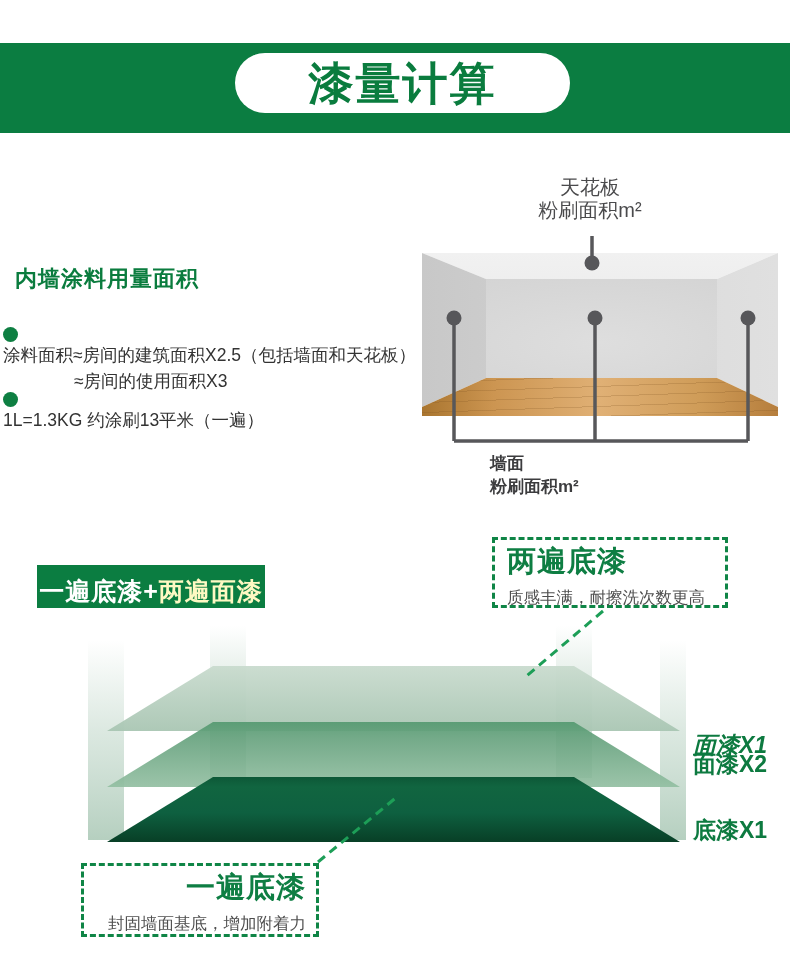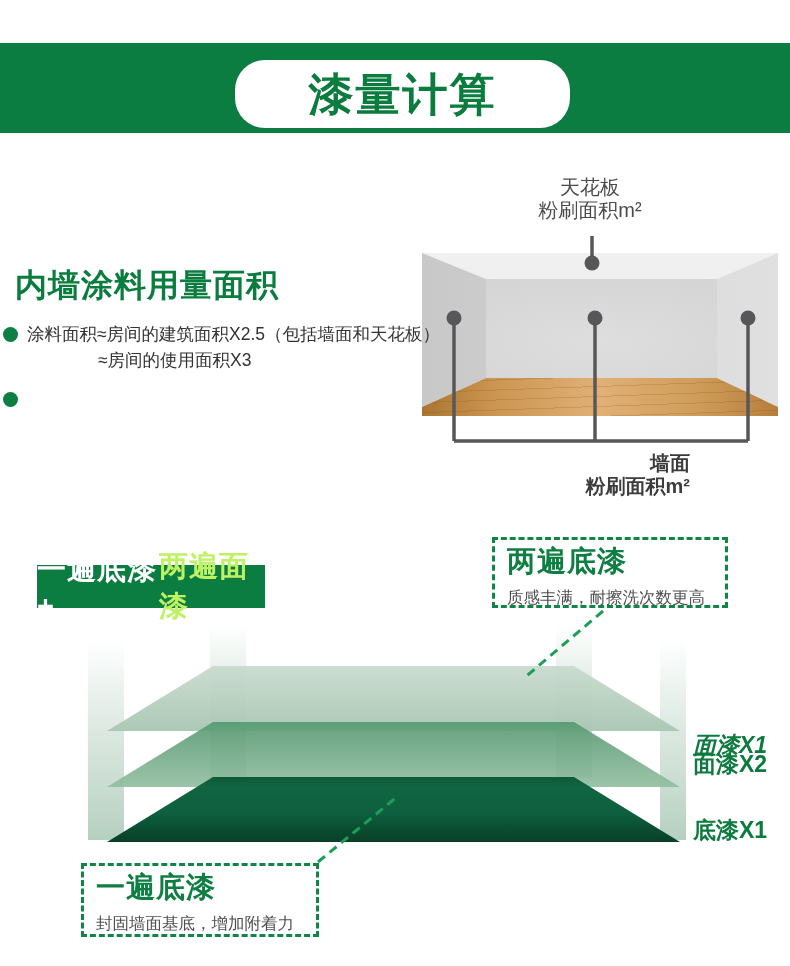--- a/index.html
+++ b/index.html
@@ -12,38 +12,38 @@
     overflow: hidden;
   }
 
   
   .banner {
     position: absolute; left: 0; top: 43px;
     width: 790px; height: 90px;
     background: #0b7d41;
   }
   .title-pill {
-    position: absolute; left: 235px; top: 17px;
-    width: 335px; height: 68px;
+    position: absolute; left: 235px; top: 10px;
+    width: 335px; height: 60px;
     background: #ffffff; border-radius: 30px;
     display: flex; align-items: center; justify-content: center;
   }
   .title-pill span {
     font-size: 45px; font-weight: 900; color: #0a7c3e;
     letter-spacing: 2px; line-height: 1;
   }
 
   
   .ceiling-label {
     position: absolute; left: 490px; top: 176px; width: 200px;
     text-align: center; color: #4a4a4c; font-size: 20px; line-height: 23px;
   }
   .wall-label {
     position: absolute; left: 490px; top: 452px; width: 200px;
-    text-align: right; color: #3c3c3e; font-size: 20px; font-weight: 700; line-height: 23px;
+    text-align: left; color: #3c3c3e; font-size: 17px; font-weight: 700; line-height: 23px;
   }
 
   
   .room { position: absolute; left: 422px; top: 253px; width: 356px; height: 163px; }
   .room .face { position: absolute; left: 0; top: 0; width: 356px; height: 163px; }
   .ceiling   { clip-path: polygon(0px 0px, 356px 0px, 295px 26px, 64px 26px);
                background: linear-gradient(180deg, #f1f1f1, #e2e2e2); }
   .backwall  { clip-path: polygon(64px 26px, 295px 26px, 295px 125px, 64px 125px);
                background: radial-gradient(120% 95% at 50% 55%, #dedede 0%, #d3d3d3 55%, #c6c6c6 100%); }
   .leftwall  { clip-path: polygon(0px 0px, 64px 26px, 64px 125px, 0px 154px);
@@ -51,43 +51,43 @@
   .rightwall { clip-path: polygon(356px 0px, 295px 26px, 295px 125px, 356px 154px);
                background: linear-gradient(270deg, #e0e0e0, #d2d2d2); }
   .floor     { clip-path: polygon(64px 125px, 295px 125px, 356px 154px, 356px 163px, 0px 163px, 0px 154px);
                background:
                  repeating-linear-gradient(178deg, rgba(125,82,32,0) 0px 9px, rgba(125,82,32,0.22) 9px 10px),
                  linear-gradient(90deg, #a9752f 0%, #cc9551 20%, #e0b075 50%, #cf9c58 78%, #b67e3d 100%); }
 
   
   .section-heading {
     position: absolute; left: 15px; top: 264px;
-    font-size: 32px; font-weight: 800; color: #0a7c3e; letter-spacing: 1px;
-  }
-  .bullet { position: absolute; left: 3px; display: flex; color: #333333; font-size: 17.5px; line-height: 26px; }
+    font-size: 22px; font-weight: 800; color: #0a7c3e; letter-spacing: 1px;
+  }
+  .bullet { position: absolute; left: 3px; display: flex; color: #333333; font-size: 17.5px; line-height: 26px; flex-direction: column; }
   .bullet .dot { width: 15px; height: 15px; border-radius: 50%; background: #0e7f42; margin: 6px 9px 0 0; flex: 0 0 auto; }
   .bullet-1 { top: 321px; }
   .bullet-2 { top: 386px; }
   .bullet-2 .dot { margin-right: 18px; }
   .bullet .indent { padding-left: 71px; }
 
   
   .coats-tag {
     position: absolute; left: 37px; top: 565px;
     width: 228px; height: 43px; background: #0b7d41;
-    display: flex; align-items: center; justify-content: center;
-    font-size: 29px; font-weight: 800; letter-spacing: 1px;
+    display: flex; align-items: flex-end; justify-content: center;
+    font-size: 25px; font-weight: 800; letter-spacing: 1px;
   }
   .coats-tag .t-white { color: #ffffff; }
-  .coats-tag .t-yellow { color: #bef264; }
+  .coats-tag .t-yellow { color: #fef9c3; }
 
   
   .callout { position: absolute; border: 3px dashed #0f8546; background: transparent; padding: 5px 10px 0 12px; }
   .callout-top { left: 492px; top: 537px; width: 236px; height: 71px; }
-  .callout-bottom { left: 81px; top: 863px; width: 238px; height: 74px; }
+  .callout-bottom { left: 81px; top: 863px; width: 238px; height: 74px; text-align: right; }
   .callout .c-title { font-size: 29px; font-weight: 800; color: #0e7e43; line-height: 32px; letter-spacing: 1px; }
   .callout .c-desc { font-size: 16.5px; color: #4f4f4f; line-height: 20px; margin-top: 10px; }
 
   
   .layer-label { position: absolute; left: 693px; font-size: 23px; font-weight: 600; color: #0d7a40; line-height: 25px; }
   .layer-label.l1 { top: 708px; margin-top: 44px; }
   .layer-label.l2 { top: 733px; font-style: italic; }
   .layer-label.l3 { top: 818px; }
 
   
@@ -127,20 +127,21 @@
   <div class="bullet bullet-1">
     <span class="dot"></span>
     <div>
       <div>涂料面积≈房间的建筑面积X2.5（包括墙面和天花板）</div>
       <div class="indent">≈房间的使用面积X3</div>
     </div>
   </div>
 
   <div class="bullet bullet-2">
     <span class="dot"></span>
+    <div>1L=1.3KG  约涂刷13平米（一遍）</div>
   </div>
 
   <div class="coats-tag">
     <span class="t-white">一遍底漆+</span>
       <span class="t-yellow">两遍面漆</span>
   </div>
 
   <svg class="overlay" width="790" height="966" viewBox="0 0 790 966" xmlns="http://www.w3.org/2000/svg">
     <defs>
       <linearGradient id="gcol" x1="0" y1="0" x2="0" y2="1">

